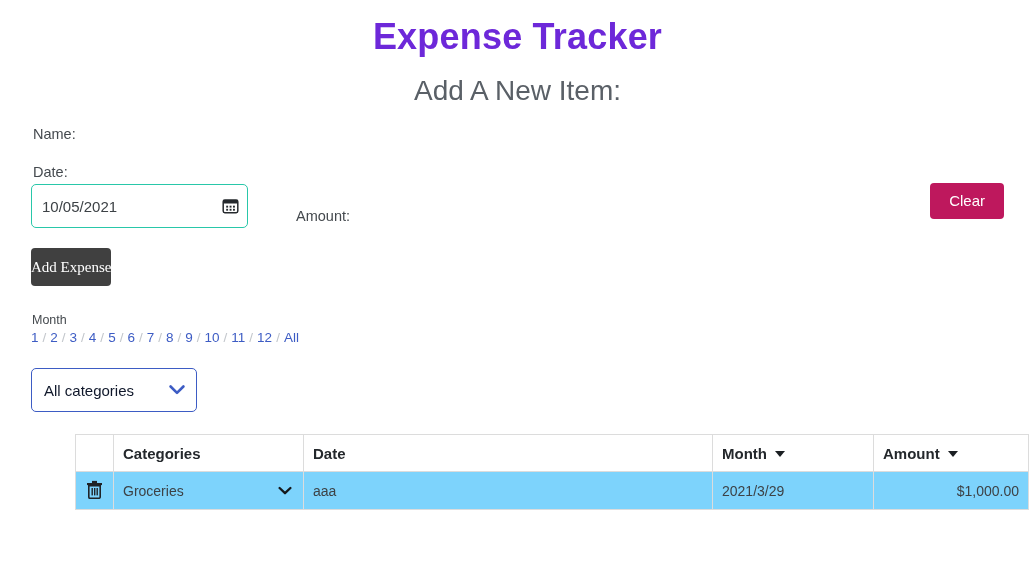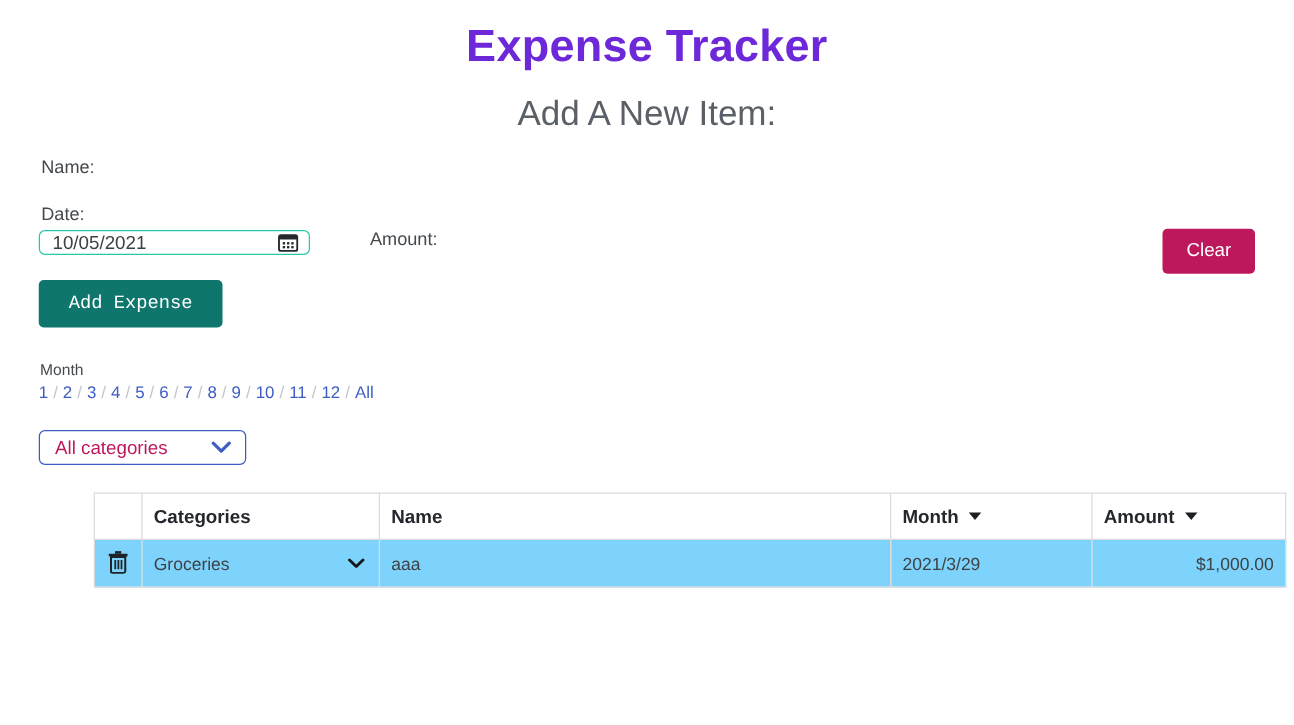--- a/index.html
+++ b/index.html
@@ -49,21 +49,21 @@
     margin: 0 0 4px 2px;
     display: block;
   }
 
   .row-name { margin-top: 18px; }
 
   .tinput {
     border: 1.6px solid #29c7a9;
     border-radius: 5px;
     background: #ffffff;
-    height: 20px;
+    height: 44px;
     font-family: "Liberation Sans", sans-serif;
     font-size: 15px;
     color: #3d4246;
     padding: 0 10px;
     outline: none;
     width: 100%;
     display: block;
   }
   .tinput::placeholder { color: #b3b8bd; }
 
@@ -103,27 +103,27 @@
     border-radius: 4px;
     font-family: "Liberation Sans", sans-serif;
     font-size: 15px;
     padding: 9px 19px;
     cursor: pointer;
     line-height: 1.2;
   }
 
   .add-btn {
     margin-top: 20px;
-    background: #0f766e;
+    background: #404040;
     color: #ffffff;
     border: none;
     border-radius: 4px;
-    font-family: Liberation Mono, monospace;
-    font-size: 15px;
-    padding: 10px 24px;
+    font-family: Liberation Serif, serif;
+    font-size: 15px;
+    padding: 10px 0;
     cursor: pointer;
     line-height: 1.2;
   }
 
   
   .month-block { margin-top: 27px; }
   .month-label {
     font-size: 12.5px;
     color: #44494e;
     margin: 0 0 3px 1px;
@@ -143,24 +143,24 @@
 
   
   .filter-wrap { margin-top: 22px; }
   .cat-select {
     -webkit-appearance: none;
     appearance: none;
     border: 1.6px solid #3d5cc4;
     border-radius: 5px;
     background: #ffffff;
     width: 166px;
-    height: 28px;
-    font-family: "Liberation Sans", sans-serif;
-    font-size: 15px;
-    color: #be185d;
+    height: 44px;
+    font-family: "Liberation Sans", sans-serif;
+    font-size: 15px;
+    color: #0f172a;
     padding: 0 34px 0 12px;
     outline: none;
     cursor: pointer;
   }
   .sel-box { position: relative; display: inline-block; }
   .sel-chev {
     position: absolute;
     right: 12px;
     top: 50%;
     transform: translateY(-50%);
@@ -314,21 +314,21 @@
           <col class="c-del">
             <col class="c-cat">
             <col class="c-name">
             <col class="c-date">
             <col class="c-amt">
         </colgroup>
         <thead>
           <tr>
             <th></th>
             <th>Categories</th>
-            <th>Name</th>
+            <th>Date</th>
             <th class="th-sort"><span>Month</span><span class="caret"></span></th>
             <th class="th-sort"><span>Amount</span><span class="caret"></span></th>
           </tr>
         </thead>
         <tbody id="table-body">
             <tr>
               <td class="del-cell"><button class="trash-btn"><svg width="17" height="19" viewBox="0 0 17 19">
                     <rect x="1" y="3" width="15" height="2.1" fill="#1f2327"></rect>
                     <rect x="6" y="0.9" width="5" height="2.1" fill="#1f2327"></rect>
                     <path d="M2.8 5.6 h11.4 v11.3 a1.4 1.4 0 0 1 -1.4 1.4 h-8.6 a1.4 1.4 0 0 1 -1.4 -1.4 z" fill="none" stroke="#1f2327" stroke-width="1.6"></path>

